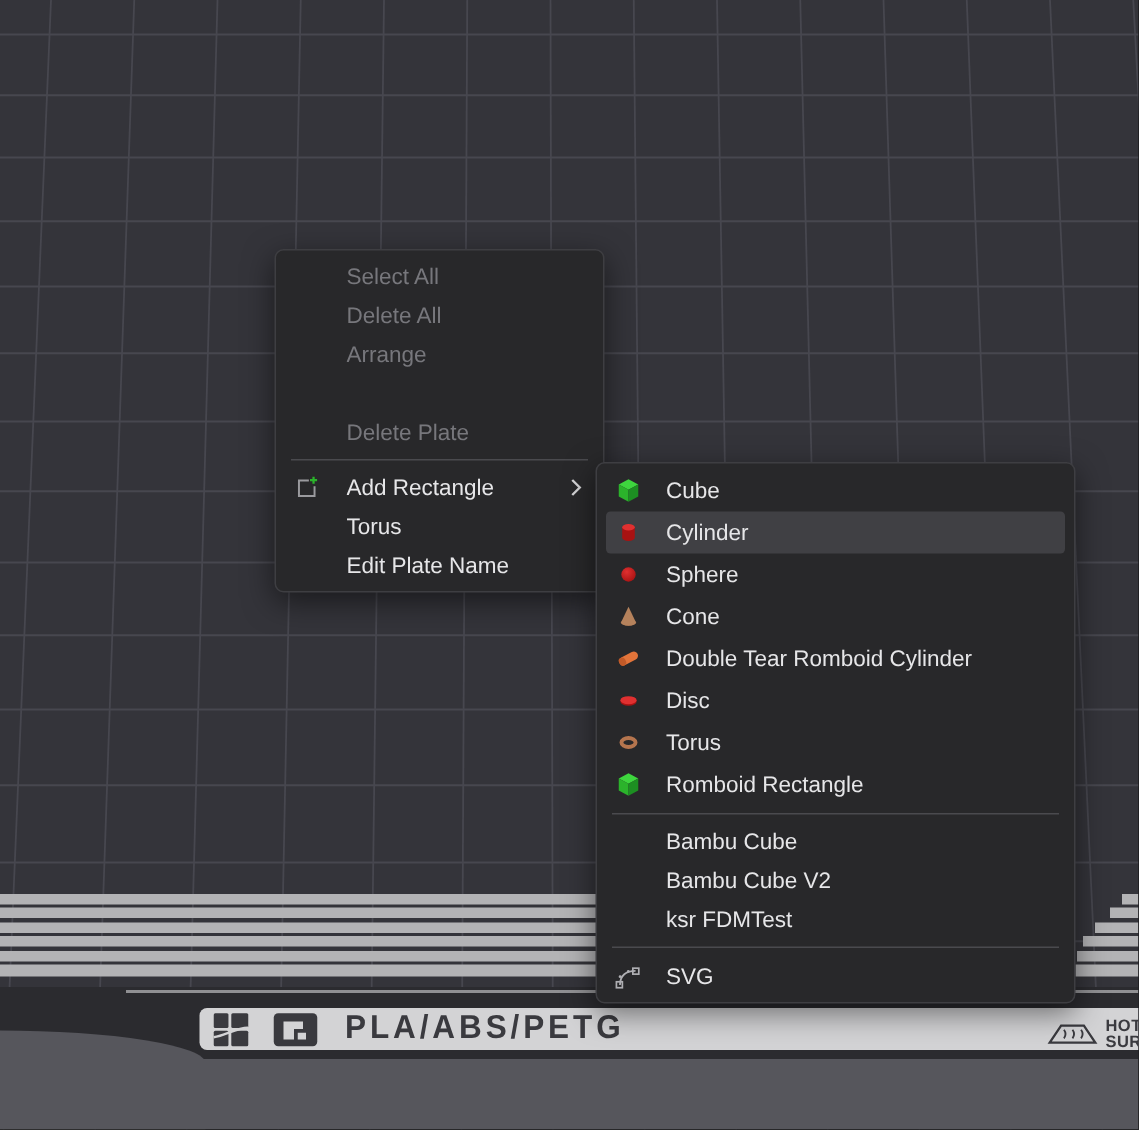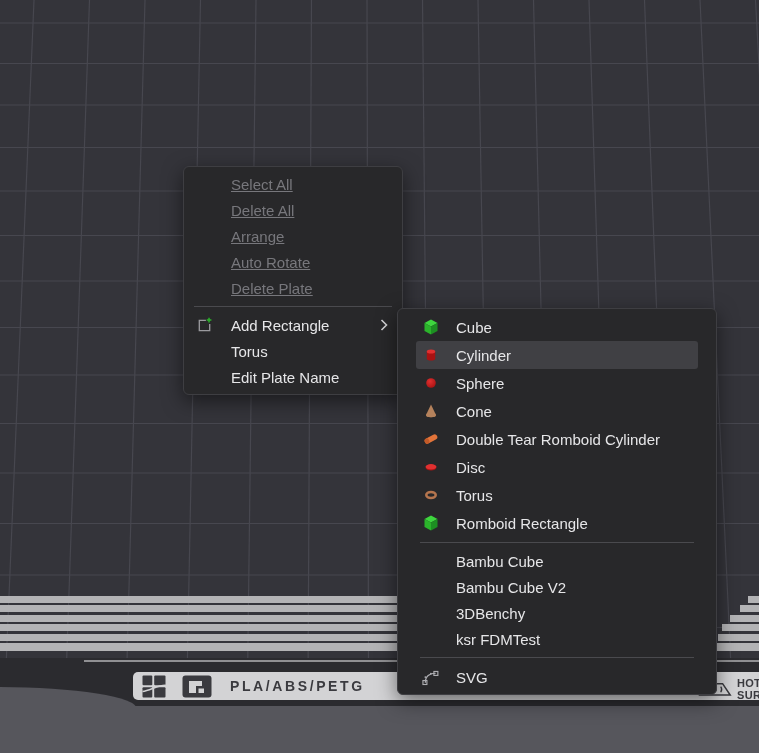--- a/index.html
+++ b/index.html
@@ -15,32 +15,32 @@
   #grid{position:absolute;left:0;top:0;z-index:1;}
   .stripe{position:absolute;background:var(--plate_stripe);z-index:2;}
   #rim{position:absolute;left:0;top:658px;width:759px;height:49px;background:var(--plate_rim);z-index:2;}
   #rim-highlight{position:absolute;left:84px;top:660px;width:675px;height:2px;background:#909093;z-index:2;}
   #outside-corner{position:absolute;left:0;top:687px;width:137px;height:66px;background:var(--plate_outside);border-top-right-radius:137px 22px;z-index:3;}
   #outside-bottom{position:absolute;left:0;top:706px;width:759px;height:47px;background:var(--plate_outside);z-index:3;}
   #plate-label{position:absolute;left:133px;top:672px;height:28px;width:640px;background:var(--plate_label_bg);
     border-radius:5px 0 0 5px;display:flex;align-items:center;z-index:4;padding-left:9px;box-sizing:border-box;}
   .plate-icon{display:flex;align-items:center;justify-content:center;}
   #bambu-logo{margin-right:16px;} #plate-type{margin-right:18px;}
-  #plate-label-text{font-size:14px;font-weight:700;letter-spacing:2.6px;color:var(--plate_dark);
+  #plate-label-text{font-size:21px;font-weight:700;letter-spacing:2.6px;color:var(--plate_dark);
     white-space:nowrap;transform:scaleY(1.05);}
   #warning{position:absolute;left:696px;top:676px;display:flex;align-items:center;gap:3px;z-index:5;}
   #warn-text{font-size:11px;line-height:11.5px;font-weight:700;color:var(--plate_dark);letter-spacing:.3px;white-space:nowrap;}
   .menu{position:absolute;background:var(--menu_bg);border:1px solid var(--menu_border);border-radius:6px;
     box-shadow:0 6px 20px rgba(0,0,0,.5);box-sizing:border-box;}
   #context-menu{left:183px;top:166px;width:220px;padding:4px 0;z-index:10;}
-  #submenu{left:397px;top:308px;width:320px;padding:4px 12px 3px;z-index:11;}
+  #submenu{left:397px;top:308px;width:320px;padding:4px 0 3px;z-index:11;}
   .mrow{display:flex;align-items:center;height:26px;margin:0 6px;padding:0 6px;border-radius:3px;
     color:var(--menu_text);font-size:15px;white-space:nowrap;}
   #submenu .mrow.prim{height:28px;}
-  .mrow.disabled{color:var(--menu_text_disabled);text-decoration:underline;}
+  .mrow.disabled{color:var(--menu_text_disabled);}
   .mrow.hl{background:var(--menu_highlight);}
   .mi-icon{width:17px;height:18px;display:flex;align-items:center;justify-content:center;flex:0 0 17px;}
   #context-menu .mi-icon{margin-right:18px;} #submenu .mi-icon{margin-right:17px;}
   .mi-label{flex:1;overflow:hidden;}
   .mi-arrow{margin-left:auto;display:flex;align-items:center;padding-right:2px;}
   .msep{height:1px;background:var(--separator);margin:5px 10px 5px 10px;}
 </style>
 </head>
 <body>
 
@@ -139,21 +139,20 @@
       <div class="mrow disabled">
         <span class="mi-icon"></span>
         <span class="mi-label">Delete All</span>
       </div>
       <div class="mrow disabled">
         <span class="mi-icon"></span>
         <span class="mi-label">Arrange</span>
       </div>
       <div class="mrow disabled">
         <span class="mi-icon"></span>
-        <span class="mi-label">Auto Rotate</span>
       </div>
       <div class="mrow disabled">
         <span class="mi-icon"></span>
         <span class="mi-label">Delete Plate</span>
       </div>
       <div class="msep"></div>
       <div class="mrow">
         <span class="mi-icon">
           <svg width="17" height="17" viewBox="0 0 18 18">
             <path d="M10.5,3.5 H3.5 V14.5 H14.5 V7.5" fill="none" stroke="#9a9a9e" stroke-width="1.4"></path>
@@ -261,24 +260,20 @@
       <div class="mrow">
         <span class="mi-icon"></span>
         <span class="mi-label">Bambu Cube</span>
       </div>
       <div class="mrow">
         <span class="mi-icon"></span>
         <span class="mi-label">Bambu Cube V2</span>
       </div>
       <div class="mrow">
         <span class="mi-icon"></span>
-        <span class="mi-label">3DBenchy</span>
-      </div>
-      <div class="mrow">
-        <span class="mi-icon"></span>
         <span class="mi-label">ksr FDMTest</span>
       </div>
       <div class="msep"></div>
       <div class="mrow prim">
         <span class="mi-icon">
           <svg width="17" height="17" viewBox="0 0 18 18">
             <path d="M3.5,14.5 C3.5,7.5 8,4.5 14.5,4.5" fill="none" stroke="#aeaeb2" stroke-width="1.3"></path>
             <rect x="1" y="12.2" width="4.2" height="4.2" fill="none" stroke="#aeaeb2" stroke-width="1.2"></rect>
             <rect x="12.6" y="2.6" width="4.2" height="4.2" fill="none" stroke="#aeaeb2" stroke-width="1.2"></rect>
             <circle cx="3.6" cy="8.6" r="1" fill="#aeaeb2"></circle>

